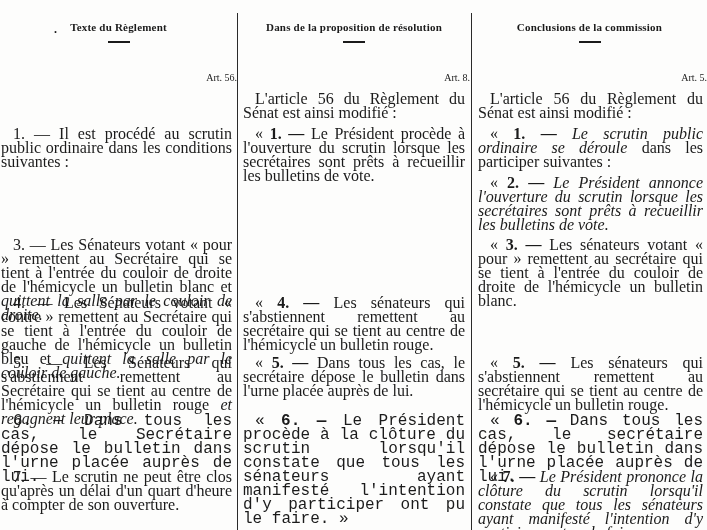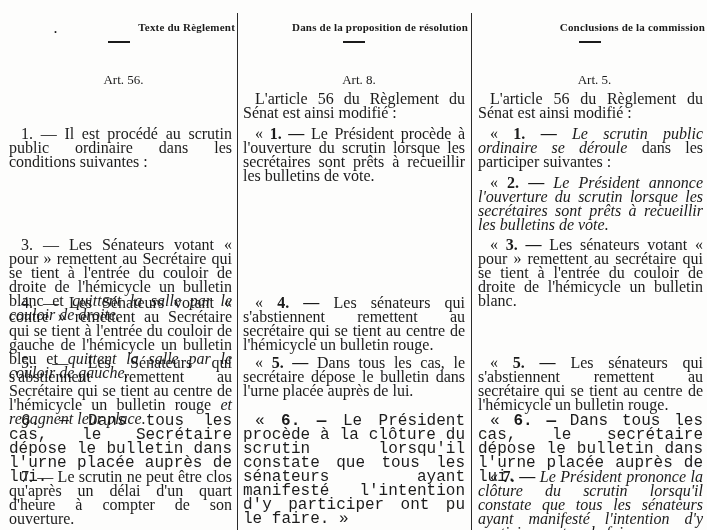--- a/index.html
+++ b/index.html
@@ -25,49 +25,49 @@
 
   .col { position: absolute; top: 0; bottom: 0; }
   .col1 { left: 0;    width: 237px; }
   .col2 { left: 238px; width: 232px; }
   .col3 { left: 472px; width: 235px; }
 
   .hdr {
     position: absolute;
     top: 21px; left: 2px; right: 2px;
     margin: 0;
-    text-align: right;
+    text-align: center;
     font-size: 11px;
     font-weight: 700;
     letter-spacing: 0.2px;
   }
   .hdr-rule {
     position: absolute;
     top: 41px;
     left: 50%;
     margin-left: -11px;
     width: 22px;
     height: 2px;
     background: #1b1b1b;
   }
   .art {
     position: absolute;
     top: 72px; left: 10px; right: 0;
-    text-align: center;
-    font-size: 13px;
+    text-align: right;
+    font-size: 10px;
   }
   .para, .intro {
     position: absolute;
     margin: 0;
     font-size: 16px;
     line-height: 14px;
     text-align: justify;
     text-indent: 12px;
   }
-  .col1 .para { left: 9px;  right: 5px; }
+  .col1 .para { left: 1px;  right: 5px; }
   .col2 .para, .col2 .intro { left: 5px; right: 5px; }
   .col3 .para, .col3 .intro { left: 6px; right: 4px; }
 
   .intro { top: 92px; }
   .r1 { top: 127px; }
   .r2 { top: 176px; }
   .r3 { top: 238px; }
   .r4 { top: 296px; }
   .r5 { top: 356px; }
   .r6 { top: 414px; font-family: Liberation Mono, monospace; }

